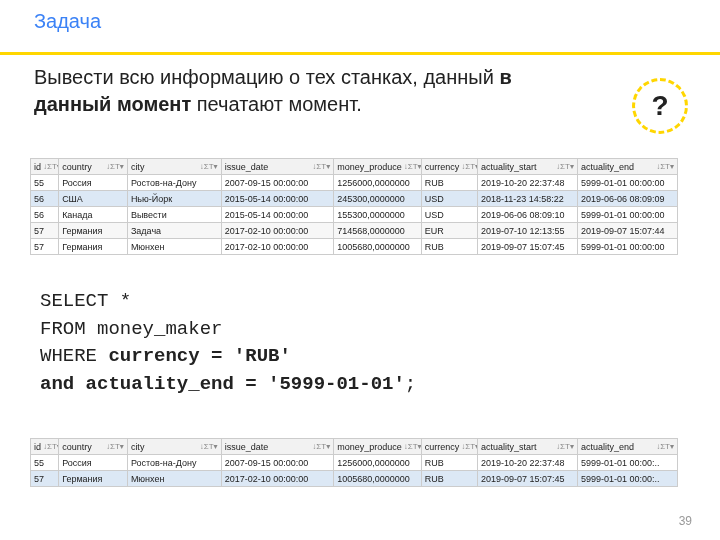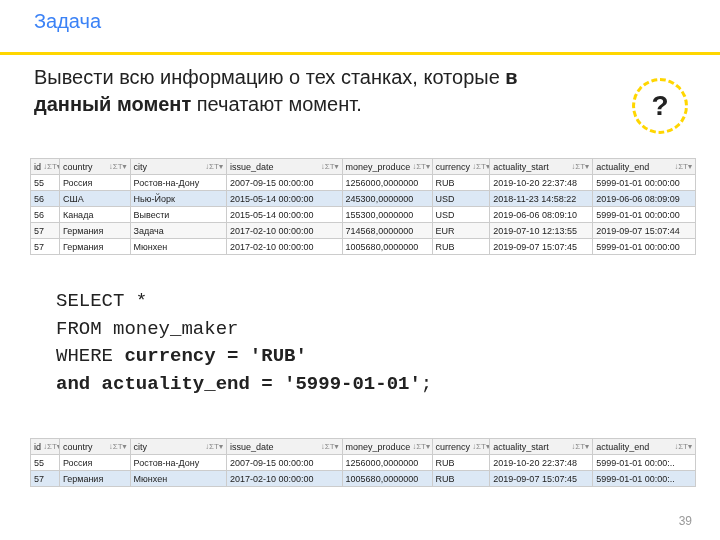--- a/index.html
+++ b/index.html
@@ -50,21 +50,21 @@
     display: flex;
     align-items: center;
     justify-content: center;
     font-size: 28px;
     font-weight: 700;
     color: #222;
   }
   .table-wrap {
     position: absolute;
     left: 30px;
-    right: 24px;
+    right: 42px;
   }
   .table1 { top: 158px; }
   .table2 { top: 438px; }
   table {
     border-collapse: collapse;
     width: 100%;
     table-layout: fixed;
     font-size: 9px;
     color: #222;
   }
@@ -80,21 +80,21 @@
     background: #f2f2f2;
     font-weight: 400;
     position: relative;
   }
   .th-inner { display: flex; align-items: center; gap: 2px; }
   .hdr-glyphs { color: #888; font-size: 8px; margin-left: auto; }
   tbody tr:nth-child(even) td { background: #f7f7f7; }
   tbody tr.sel td { background: #dce8f5; }
   .sql {
     position: absolute;
-    left: 56px;
+    left: 40px;
     top: 288px;
     font-family: "Courier New", monospace;
     font-size: 19px;
     color: #222;
     line-height: 1.45;
     white-space: pre;
   }
   .sql b { font-weight: 700; }
   .page-num {
     position: absolute;
@@ -114,21 +114,21 @@
   col.c-ae  { width: 16%; }
 </style>
 </head>
 <body>
 
 <div class="yellow-rule"></div>
 
 <div class="title">Задача</div>
 
 <div class="desc">
-  <span>Вывести всю информацию о тех станках, которые </span><b>в данный момент</b><span> печатают момент.</span>
+  <span>Вывести всю информацию о тех станках, данный </span><b>в данный момент</b><span> печатают момент.</span>
 </div>
 
 <div class="q-icon">
   <span>?</span>
 </div>
 
 <div class="table-wrap table1">
   <table>
     <colgroup>
       <col class="c-id">

